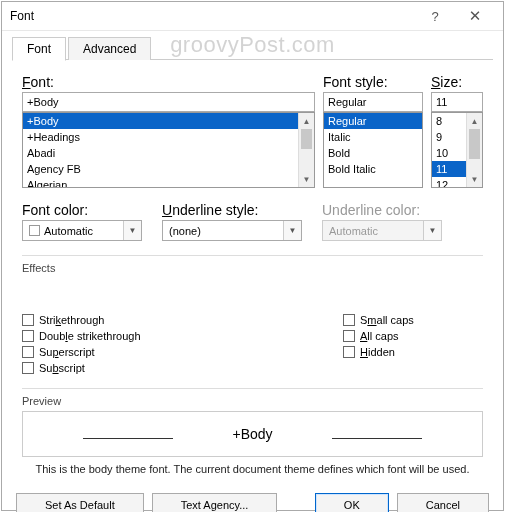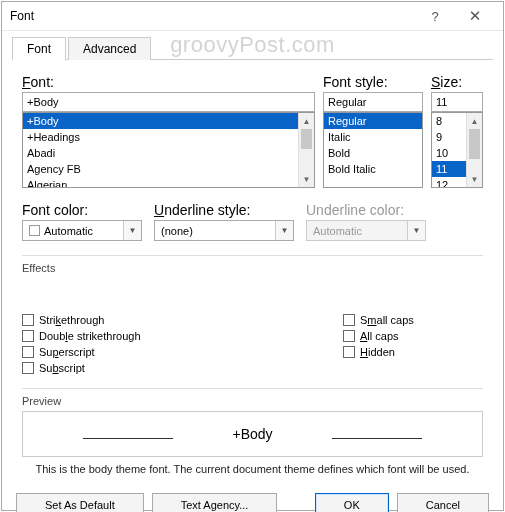--- a/index.html
+++ b/index.html
@@ -133,21 +133,21 @@
     display:flex; align-items:center; justify-content:center;
     font-size:8px; color:#666;
   }
   .scrollbar .track { flex:1; position:relative; }
   .scrollbar .thumb {
     position:absolute; left:2px; right:2px;
     background:#c8c8c8;
   }
   .row2 {
     display: flex;
-    gap: 12px;
+    gap: 20px;
     margin-top: 14px;
   }
   .combo-col { display:flex; flex-direction:column; }
   .combo {
     display: flex;
     border: 1px solid #aaa;
     height: 21px;
     align-items: stretch;
     background:#fff;
   }

